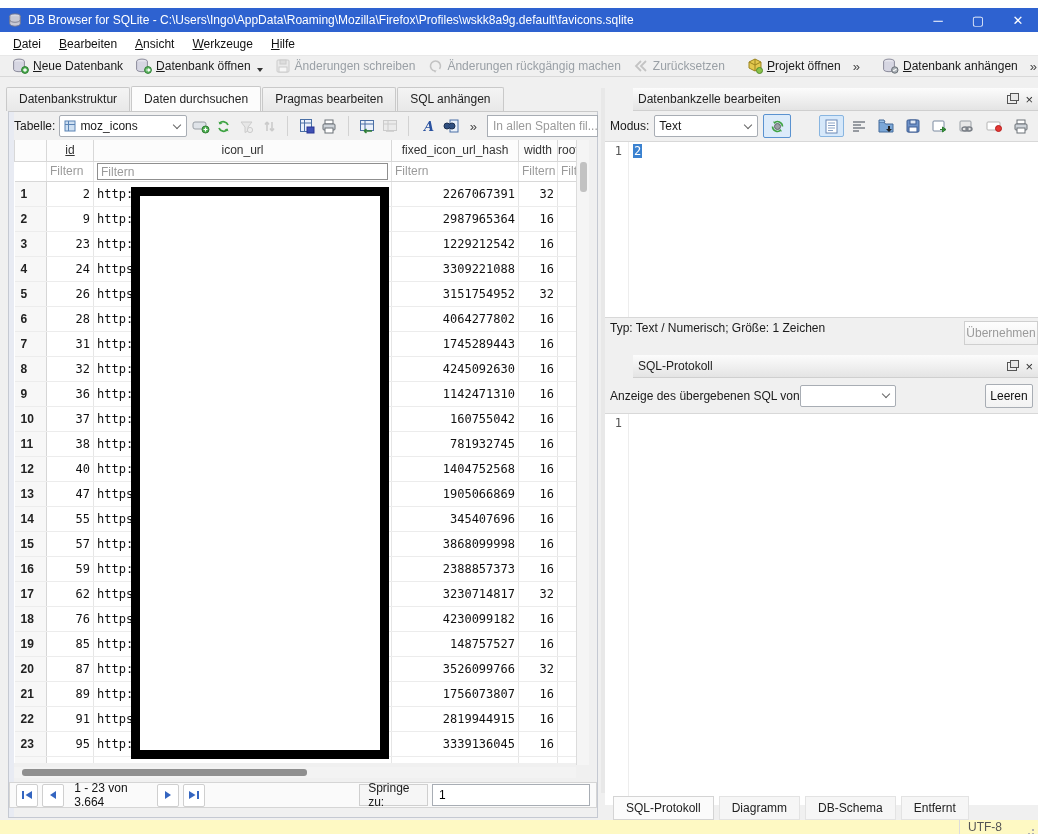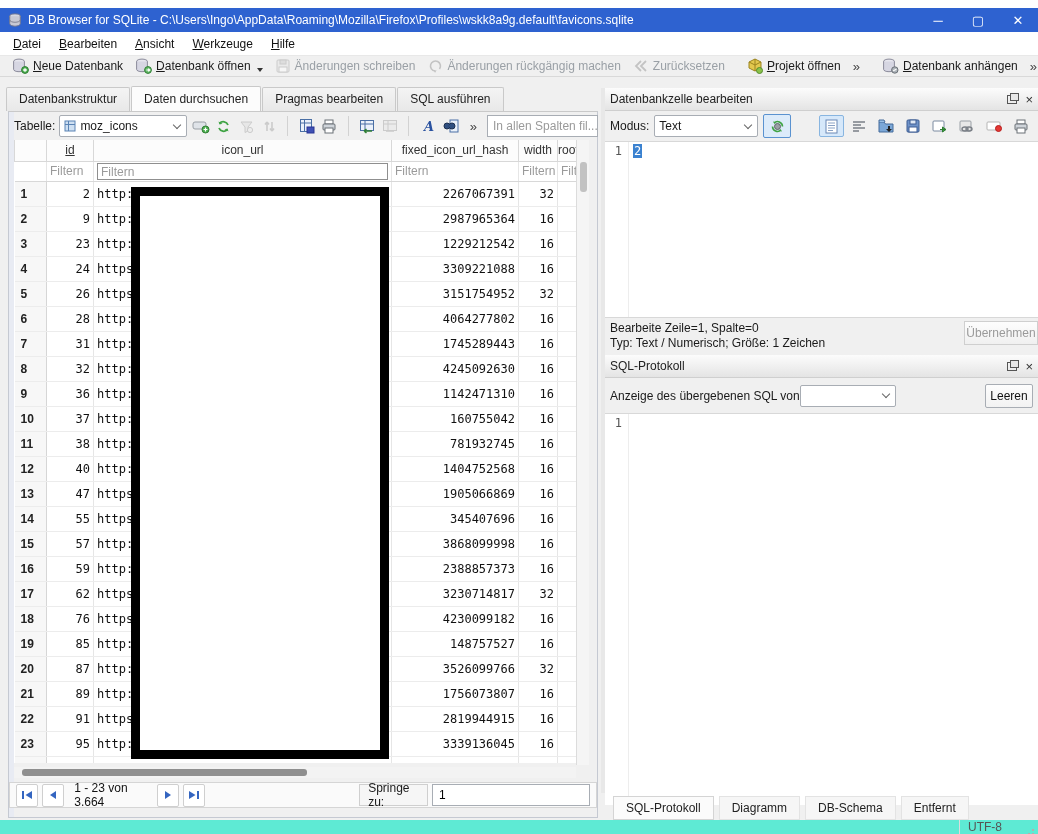--- a/index.html
+++ b/index.html
@@ -67,21 +67,21 @@
   
   .pagebar { position:absolute; top:774px; left:9px; width:588px; height:26px; background:#fafafa; border:1px solid #d5d5d5; display:flex; align-items:center; padding:0 6px; gap:4px; }
   .navbtn { width:26px; height:23px; background:#fff; border:1px solid #cfcfcf; border-radius:2px; display:flex; align-items:center; justify-content:center; }
   .pagetext { padding:0 6px; color:#111; }
   .gotolabel { margin-left:150px; height:22px; border:1px solid #cfcfcf; background:#f6f6f6; display:flex; align-items:center; padding:0 8px; }
   .gotoinput { width:158px; height:22px; border:1px solid #a8adb4; background:#fff; padding-left:6px; font-size:12px; font-family:"Liberation Sans",sans-serif; }
 
   
   .splitter { position:absolute; top:80px; left:601px; width:4px; height:705px; background:#e8e8e8; }
   .rpane { position:absolute; top:80px; left:605px; width:433px; height:705px; background:#f0f0f0; }
-  .dockhead { height:23px; background:linear-gradient(#fcfcfc,#e4e4e4); border-bottom:1px solid #cfcfcf; display:flex; align-items:center; padding:8px 5px; color:#222; }
+  .dockhead { height:23px; background:linear-gradient(#fcfcfc,#e4e4e4); border-bottom:1px solid #cfcfcf; display:flex; align-items:center; padding:8px 5px; color:#222;margin-left:28px; }
   .dockhead .sp { flex:1; }
   .float-ico { width:10px; height:9px; border:1px solid #555; position:relative; margin-right:8px; }
   .float-ico::after { content:""; position:absolute; left:2px; top:-3px; width:7px; height:6px; border:1px solid #555; background:#e8e8e8; }
   .close-ico { color:#333; font-size:13px; line-height:1; }
 
   .modusrow { height:30px; display:flex; align-items:center; padding:0 5px; gap:5px; }
   .moduscombo { width:104px; }
   .gearbtn { width:28px; height:24px; border:1px solid #5a92d0; background:#dcebfa; border-radius:2px; display:flex; align-items:center; justify-content:center; }
   .iconbar { margin-left:auto; display:flex; gap:2px; }
   .ibtn { width:25px; height:22px; display:flex; align-items:center; justify-content:center; border-radius:2px; }
@@ -97,21 +97,21 @@
   .infoarea { height:38px; background:#f0f0f0; border-top:1px solid #d8d8d8; position:relative; padding:3px 0 0 5px; line-height:15px; color:#1a1a1a; }
   .applybtn { position:absolute; right:0px; top:3px; width:74px; height:24px; background:linear-gradient(#fdfdfd,#f0f0f0); border:1px solid #cfcfcf; color:#9a9a9a; display:flex; align-items:center; justify-content:center; }
   .sqlrow { height:35px; display:flex; align-items:center; padding:0 5px; }
   .sqlcombo { width:96px; height:22px; }
   .clearbtn { margin-left:auto; width:48px; height:24px; background:linear-gradient(#fdfdfd,#f2f2f2); border:1px solid #a8adb4; border-radius:2px; display:flex; align-items:center; justify-content:center; color:#111; }
 
   
   .btabs { position:absolute; top:788px; left:613px; height:24px; display:flex; gap:5px; align-items:center; }
   .btab { padding:4px 12px; background:#f6f6f6; border:1px solid #e3e3e3; color:#222; }
   .btab.active { background:#fbfbfb; border-color:#d4d4d4; }
-  .statusbar { position:absolute; top:812px; left:0; width:100%; height:14px; background:#5eead4; }
+  .statusbar { position:absolute; top:812px; left:0; width:100%; height:14px; background:#fef9c3; }
   .enc { position:absolute; right:28px; top:0; color:#555; border-left:1px solid #dcdcdc; padding:0 8px; }
   .grip { position:absolute; right:4px; bottom:3px; width:2px; height:2px; background:#b0b0b0; box-shadow:-4px 4px 0 #b0b0b0, 0 4px 0 #b0b0b0, -4px 8px 0 #b0b0b0, 0 8px 0 #b0b0b0, -8px 8px 0 #b0b0b0; }
   svg { display:block; }
 </style>
 </head>
 <body>
 
 <div class="window">
 
   <div class="titlebar">
@@ -201,21 +201,21 @@
         </svg>
       <span class="ul-first">Datenbank anhängen</span>
     </span>
     <span class="chevrons">»</span>
   </div>
 
   <div class="tabrow">
     <span class="tab">Datenbankstruktur</span>
     <span class="tab active">Daten durchsuchen</span>
     <span class="tab">Pragmas bearbeiten</span>
-    <span class="tab">SQL ausführen</span>
+    <span class="tab">SQL anhängen</span>
   </div>
 
   <div class="pane-frame"></div>
   <div class="left-strip"></div>
 
   <div class="controls">
     <span>Tabelle:</span>
     <span class="combo tablecombo">
       <svg width="12" height="12" viewBox="0 0 12 12">
           <rect x="1" y="1" width="10" height="10" fill="#cfe0f2" stroke="#5b84b5"></rect>
@@ -662,21 +662,20 @@
           </span>
       </span>
     </div>
 
     <div class="editor edit1">
       <div class="gutter">1</div>
       <div class="content"><span class="sel">2</span></div>
     </div>
 
     <div class="infoarea">
-      <div>Bearbeite Zeile=1, Spalte=0</div>
       <div>Typ: Text / Numerisch; Größe: 1 Zeichen</div>
       <span class="applybtn">Übernehmen</span>
     </div>
 
     <div class="dockhead">
       <span>SQL-Protokoll</span>
       <span class="sp"></span>
       <span class="float-ico"></span>
       <span class="close-ico">×</span>
     </div>

